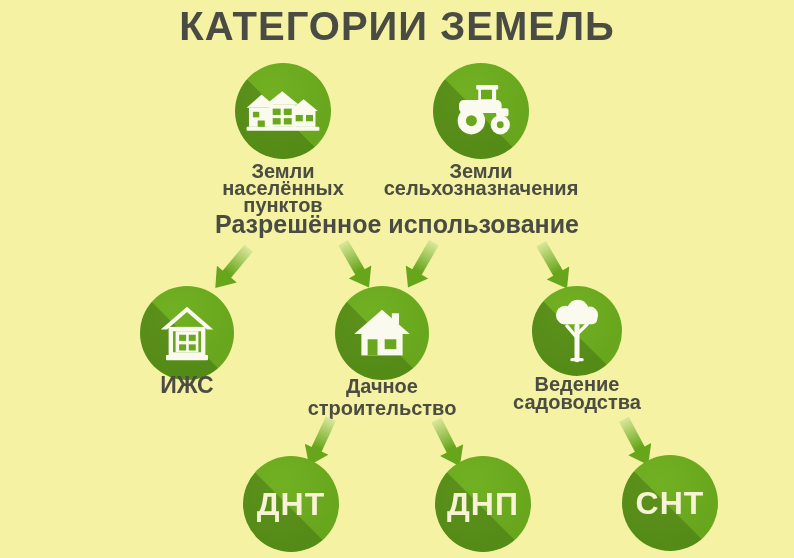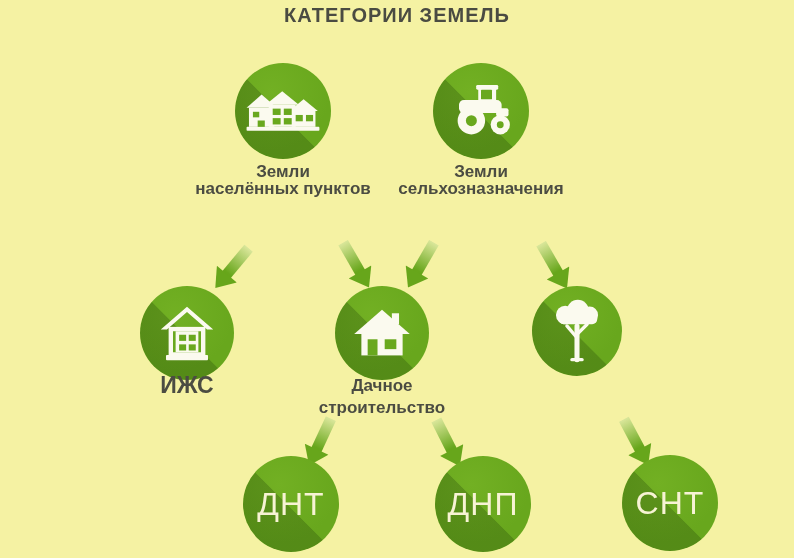--- a/index.html
+++ b/index.html
@@ -3,21 +3,21 @@
 <meta charset="utf-8">
 <style>
   html,body{margin:0;padding:0;background:#fff;}
   .canvas{
     position:relative;width:794px;height:558px;overflow:hidden;
     background:#f5f2a3;
     font-family:"Liberation Sans",sans-serif;
   }
   .title{
     position:absolute;top:4px;left:0;width:100%;margin:0;
-    text-align:center;font-size:20px;font-weight:bold;letter-spacing:1px;
+    text-align:center;font-size:40px;font-weight:bold;letter-spacing:1px;
     color:#4a4b42;
   }
   .subtitle{
     position:absolute;top:210px;left:0;width:100%;margin:0;
     text-align:center;font-size:25px;font-weight:bold;
     color:#4a4b42;
   }
   .circle{
     position:absolute;border-radius:50%;
     background:radial-gradient(circle at 38% 30%, #72b023 0%, #68a71d 65%);
@@ -32,29 +32,29 @@
   .c-top1{left:235px;top:63px;width:96px;height:96px;}
   .c-top2{left:433px;top:63px;width:96px;height:96px;}
   .c-mid1{left:140px;top:286px;width:94px;height:94px;}
   .c-mid2{left:335px;top:286px;width:94px;height:94px;}
   .c-mid3{left:532px;top:286px;width:90px;height:90px;}
   .c-bot1{left:243px;top:456px;width:96px;height:96px;}
   .c-bot2{left:435px;top:456px;width:96px;height:96px;}
   .c-bot3{left:622px;top:455px;width:96px;height:96px;}
   .label{
     position:absolute;text-align:center;font-weight:bold;
-    color:#4b4c42;white-space:pre-line;line-height:17px;font-size:17px;
+    color:#4b4c42;white-space:pre-line;line-height:17px;font-size:20px;
   }
   .l-top1{left:183px;top:163px;width:200px;}
   .l-top2{left:381px;top:163px;width:200px;}
   .l-mid1{left:137px;top:377px;width:100px;font-size:23px;}
   .l-mid2{left:302px;top:375px;width:160px;line-height:22px;}
   .l-mid3{left:497px;top:375px;width:160px;line-height:18px;}
   .abbr{
-    font-size:32px;font-weight:normal;letter-spacing:1px;color:#f7f3d4;
+    font-size:32px;font-weight:bold;letter-spacing:1px;color:#f7f3d4;
   }
   .arrow{position:absolute;width:26px;height:52px;}
   .arrow svg{width:100%;height:100%;display:block;}
   .a1{left:219px;top:242px;transform:rotate(40deg);}
   .a2{left:343px;top:239px;transform:rotate(-30deg);}
   .a3{left:408px;top:239px;transform:rotate(30deg);}
   .a4{left:541px;top:240px;transform:rotate(-30deg);}
   .a5{left:307px;top:416px;transform:rotate(25deg);}
   .a6{left:435px;top:417px;transform:rotate(-27deg);}
   .a7{left:623px;top:416px;transform:rotate(-28deg);}
@@ -116,20 +116,21 @@
         <circle cx="76" cy="58" r="5"></circle>
       </g>
     </svg>
   </div>
 
   <div class="label l-top1">Земли
 населённых пунктов</div>
   <div class="label l-top2">Земли
 сельхозназначения</div>
 
+  <h2 class="subtitle">Разрешённое использование</h2>
 
   <div class="arrow a1">
     <svg viewBox="0 0 26 52">
         <rect x="7.5" y="0" width="11" height="36" fill="url(#arrowGrad)"></rect>
         <polygon points="0,34 26,34 13,52" fill="#67a61b"></polygon>
       </svg>
   </div>
   <div class="arrow a2">
     <svg viewBox="0 0 26 52">
         <rect x="7.5" y="0" width="11" height="36" fill="url(#arrowGrad)"></rect>
@@ -194,20 +195,22 @@
         <circle cx="47" cy="19" r="10"></circle>
         <rect x="10" y="17" width="46" height="13" rx="6"></rect>
         <rect x="24" y="70" width="16" height="4" rx="2"></rect>
       </g>
     </svg>
   </div>
 
   <div class="label l-mid1">ИЖС</div>
   <div class="label l-mid2">Дачное
 строительство</div>
+  <div class="label l-mid3">Ведение
+садоводства</div>
 
   <div class="arrow a5">
     <svg viewBox="0 0 26 52">
         <rect x="7.5" y="0" width="11" height="36" fill="url(#arrowGrad)"></rect>
         <polygon points="0,34 26,34 13,52" fill="#67a61b"></polygon>
       </svg>
   </div>
   <div class="arrow a6">
     <svg viewBox="0 0 26 52">
         <rect x="7.5" y="0" width="11" height="36" fill="url(#arrowGrad)"></rect>

